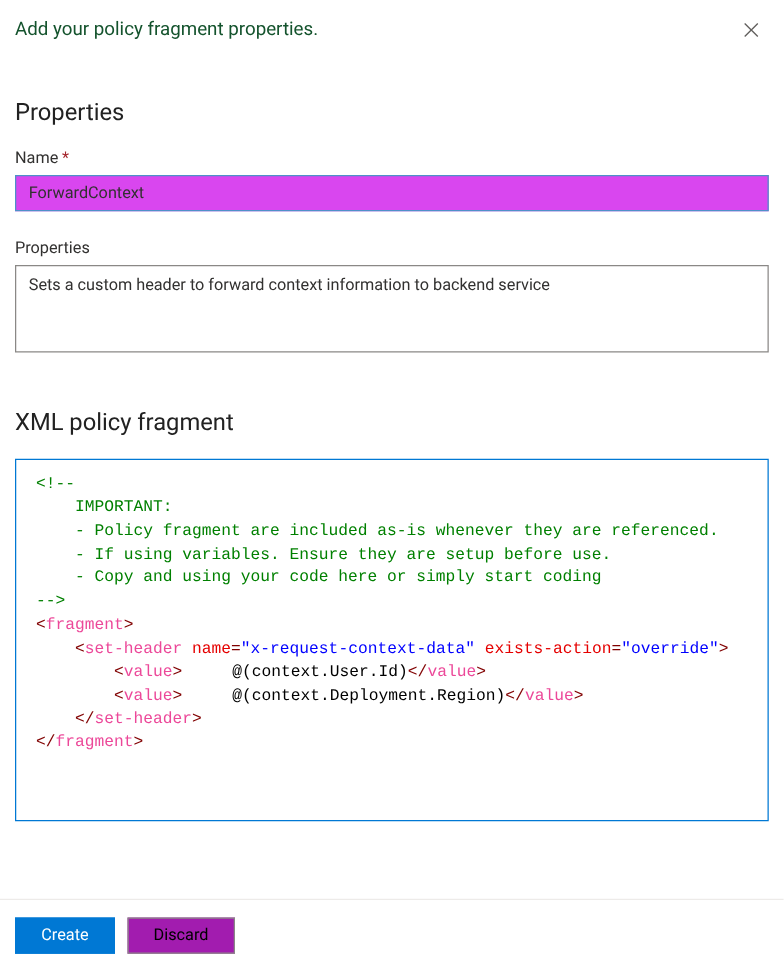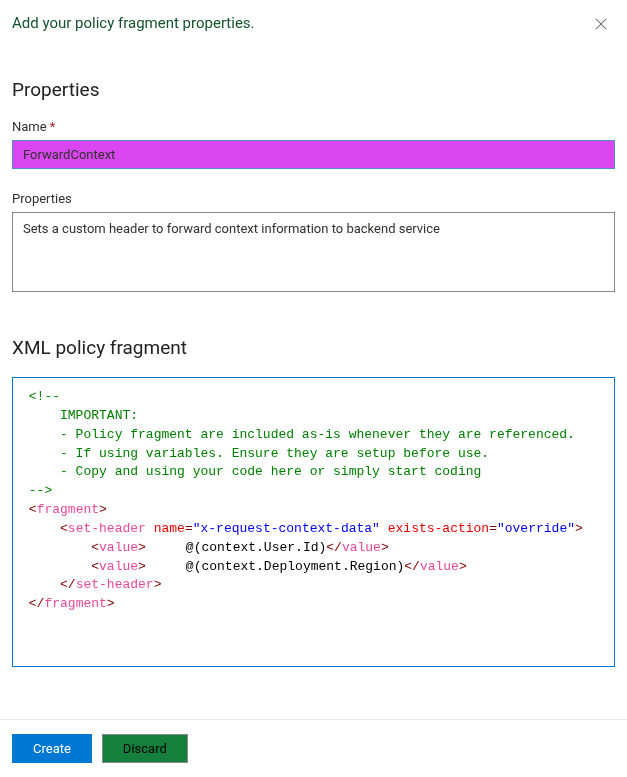--- a/index.html
+++ b/index.html
@@ -31,21 +31,21 @@
     }
     .text-input.highlighted { background: #d946ef; border-color: #4f90c8; }
     .textarea {
       width: 100%;
       border: 1px solid #8a8886;
       padding: 8px 10px;
       font-size: 13px;
       font-family: inherit;
       color: #323130;
       resize: none;
-      height: 80px;
+      height: 70px;
       outline: none;
     }
     .field-block { margin-bottom: 22px; }
     .editor {
       border: 1px solid #0078d4;
       width: 100%;
       height: 290px;
       padding: 10px 8px;
       font-family: Consolas, Menlo, Monaco, "Courier New", monospace;
       font-size: 13px;
@@ -68,21 +68,21 @@
       padding: 14px 12px;
       display: flex;
       gap: 10px;
       background: #fff;
     }
     .btn {
       font-family: inherit;
       font-size: 13px;
       padding: 6px 20px;
       border: 1px solid #8a8886;
-      background: #15803d;
+      background: #a21caf;
       cursor: pointer;
     }
     .btn.primary {
       background: #0078d4;
       border-color: #0078d4;
       color: #fff;
     }
   </style>
 </head>
 <body>

